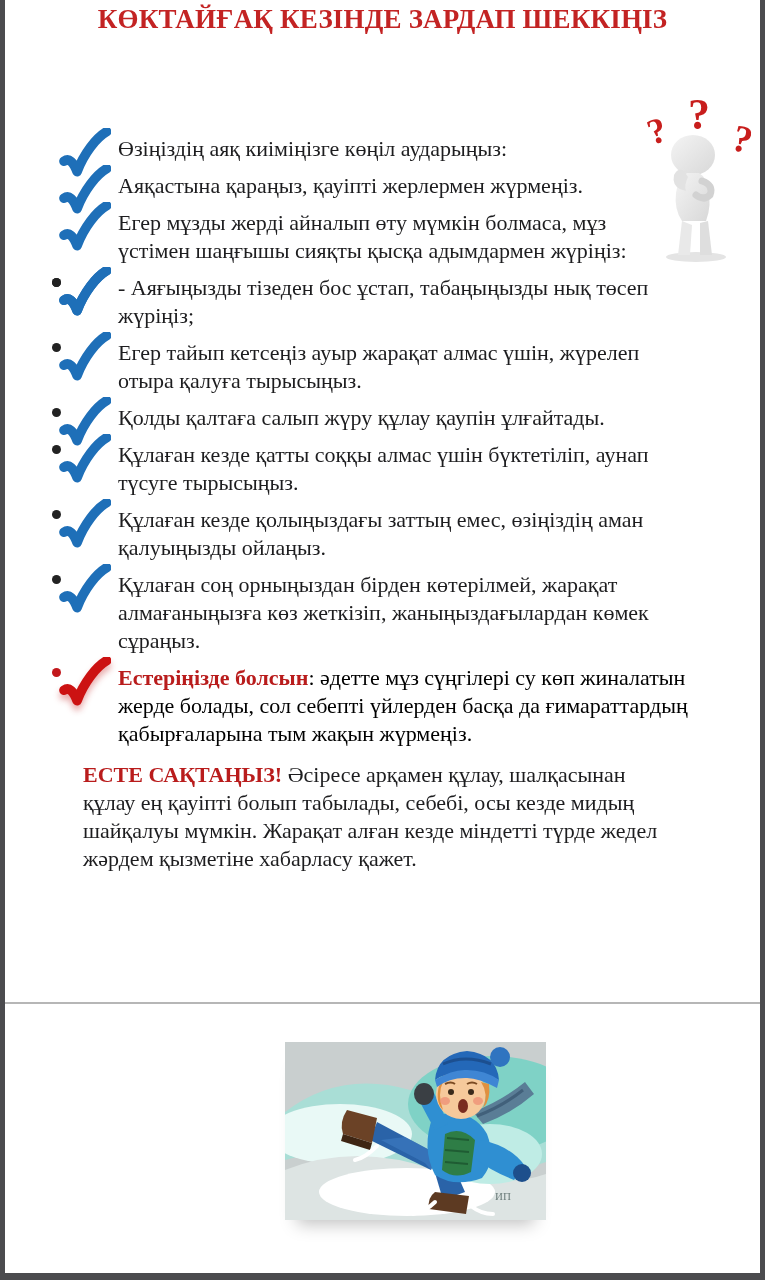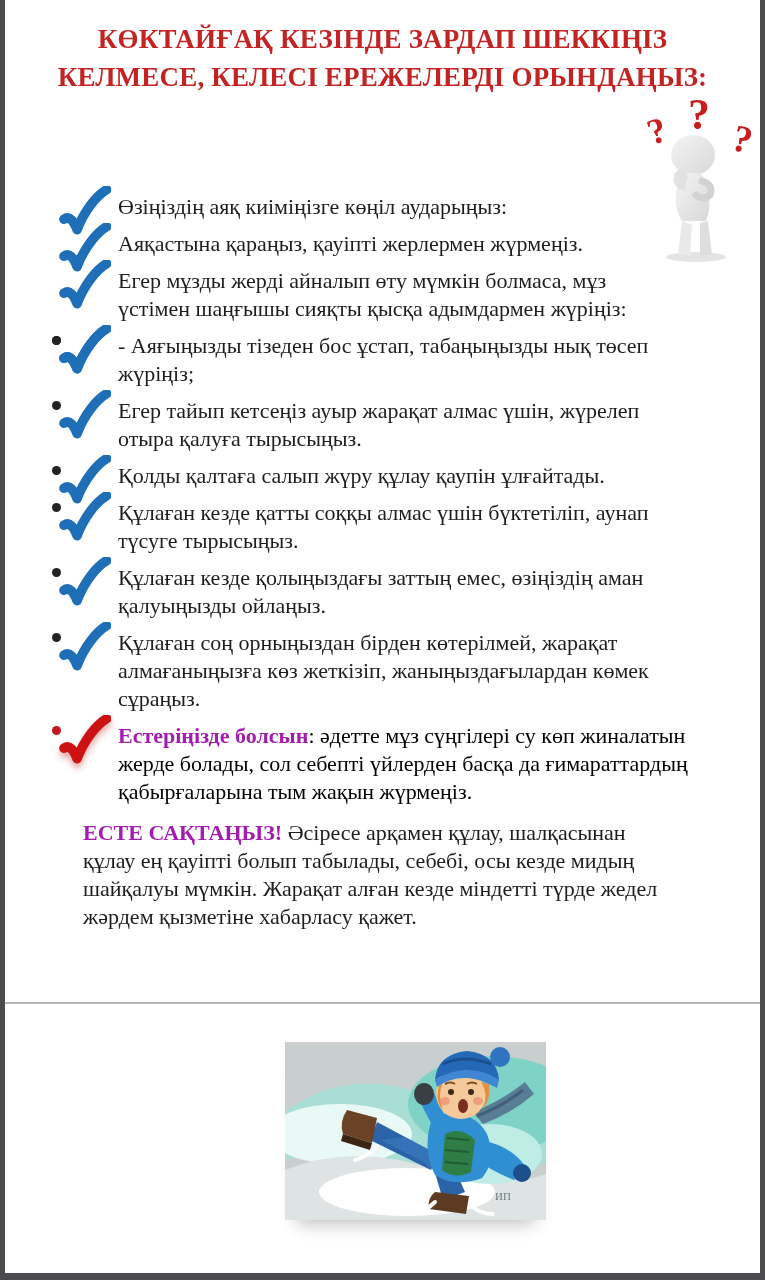--- a/index.html
+++ b/index.html
@@ -3,60 +3,59 @@
 <meta charset="utf-8">
 <style>
   html,body{margin:0;padding:0;background:#fff;}
   .page{
     position:relative;width:765px;height:1280px;box-sizing:border-box;
     background:#fff;overflow:hidden;
     border-left:5px solid #4b4b4e;border-right:5px solid #4b4b4e;border-bottom:7px solid #4b4b4e;
     font-family:"Liberation Serif", serif;
   }
   .title{
-    padding-top:20px;text-align:center;font-weight:bold;font-size:27px;line-height:38px;
+    padding-top:0;text-align:center;font-weight:bold;font-size:27px;line-height:38px;
     color:#c32323;letter-spacing:.2px;
   }
   .thinker{position:absolute;top:93px;right:4px;width:126px;height:172px;}
   .thinker svg{width:100%;height:100%;}
   .thinker text.q{font-family:"Liberation Serif",serif;font-weight:bold;fill:#c81e1d;}
 
   .rules{margin-top:97px;padding-left:113px;padding-right:38px;font-size:22px;line-height:28px;color:#1d1d1f;}
   .rule-item{position:relative;margin-bottom:9px;}
   .rule-text{white-space:pre-line;}
   .check{position:absolute;left:-61px;top:-7px;width:54px;height:56px;display:block;}
   .check svg{width:100%;height:100%;display:block;}
   .check.blue{color:#1e6fb8;}
   .check.red{color:#cc1212;filter:drop-shadow(0 5px 3px rgba(190,20,20,.35));}
   .bullet{position:absolute;left:-66px;top:4px;width:9px;height:9px;border-radius:50%;}
   .bullet.black{background:#222;}
   .bullet.red{background:#c2181c;}
 
   .t-black{color:#1d1d1f;}
   .t-blue{color:#000000;}
-  .t-red{color:#a21caf;font-weight:bold;}
+  .t-red{color:#b91c1c;font-weight:bold;}
 
   .warning{margin:13px 56px 0 78px;font-size:22px;line-height:28px;color:#1d1d1f;white-space:pre-line;}
 
   .divider{position:absolute;left:0;top:1002px;width:100%;height:2px;background:#9d9d9d;opacity:.75;}
 
   .illustration{
     position:absolute;left:280px;top:1042px;width:261px;height:178px;
     box-shadow:0 16px 16px -12px rgba(0,0,0,.25);
   }
   .illustration svg{width:100%;height:100%;display:block;}
 </style>
 </head>
 <body>
 
 <div class="page">
 
   <div class="title">
     <div>КӨКТАЙҒАҚ КЕЗІНДЕ ЗАРДАП ШЕККІҢІЗ</div>
-    <div>КЕЛМЕСЕ, КЕЛЕСІ ЕРЕЖЕЛЕРДІ ОРЫНДАҢЫЗ:</div>
   </div>
 
   <div class="thinker">
     <svg viewBox="0 0 126 172">
       <defs>
         <linearGradient id="figG" x1="0" y1="0" x2="1" y2="1">
           <stop offset="0" stop-color="#f4f4f4"></stop>
             <stop offset="1" stop-color="#d8d8d8"></stop>
         </linearGradient>
       </defs>

